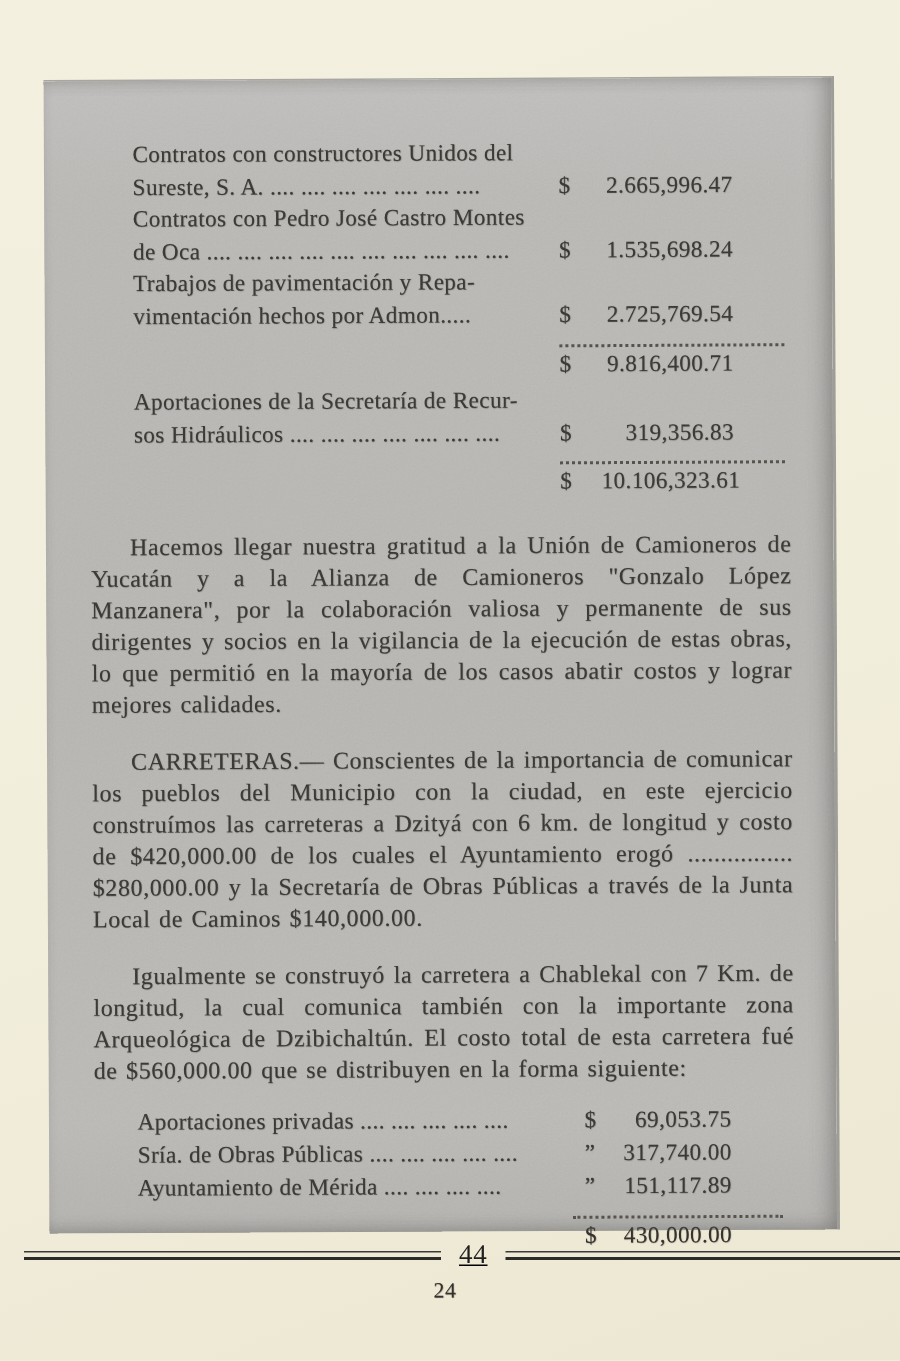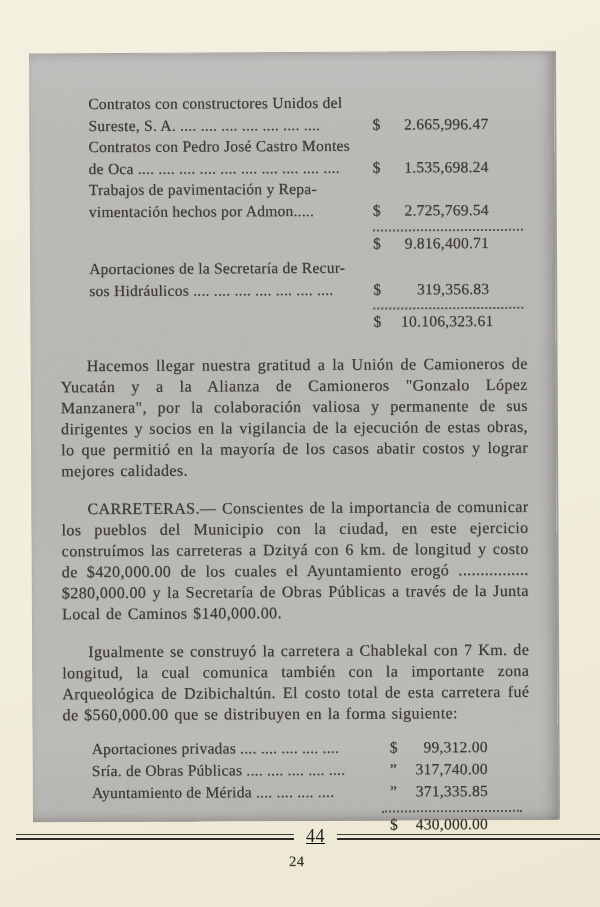--- a/index.html
+++ b/index.html
@@ -192,37 +192,37 @@
       <p class="para">CARRETERAS.— Conscientes de la importancia de comunicar los pueblos del Municipio con la ciudad, en este ejercicio construímos las carreteras a Dzityá con 6 km. de longitud y costo de $420,000.00 de los cuales el Ayuntamiento erogó ................ $280,000.00 y la Secretaría de Obras Públicas a través de la Junta Local de Caminos $140,000.00.</p>
 
       <p class="para">Igualmente se construyó la carretera a Chablekal con 7 Km. de longitud, la cual comunica también con la importante zona Arqueológica de Dzibichaltún. El costo total de esta carretera fué de $560,000.00 que se distribuyen en la forma siguiente:</p>
 
       <div class="ledger ledger2">
 
         <div class="ledger-row">
           <div class="ledger-label">Aportaciones privadas .... .... .... .... ....</div>
           <div class="amount-col">
             <span>$</span>
-            <span>99,312.00</span>
+            <span>69,053.75</span>
           </div>
         </div>
 
         <div class="ledger-row">
           <div class="ledger-label">Sría. de Obras Públicas .... .... .... .... ....</div>
           <div class="amount-col">
             <span>”</span>
             <span>317,740.00</span>
           </div>
         </div>
 
         <div class="ledger-row">
           <div class="ledger-label">Ayuntamiento de Mérida .... .... .... ....</div>
           <div class="amount-col">
             <span>”</span>
-            <span>371,335.85</span>
+            <span>151,117.89</span>
           </div>
         </div>
 
         <div class="dots-rule"></div>
         <div class="total-line">
           <span>$</span>
           <span>430,000.00</span>
         </div>
       </div>
 

